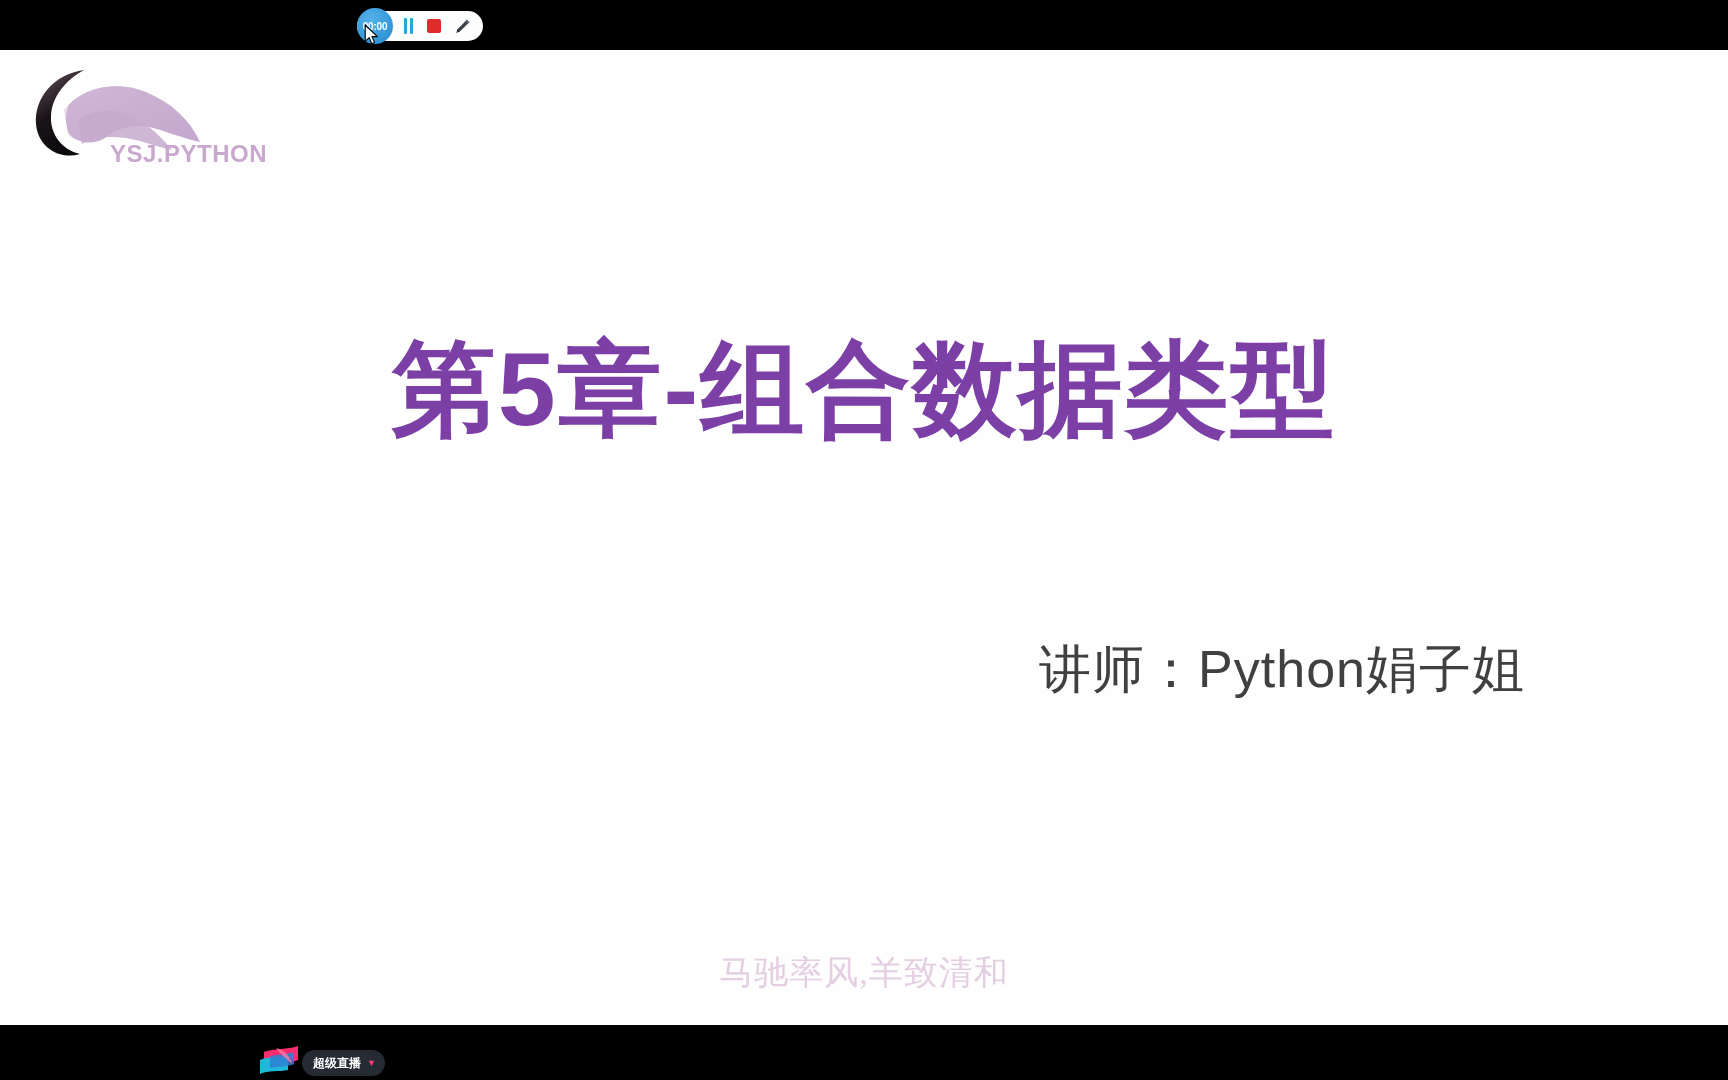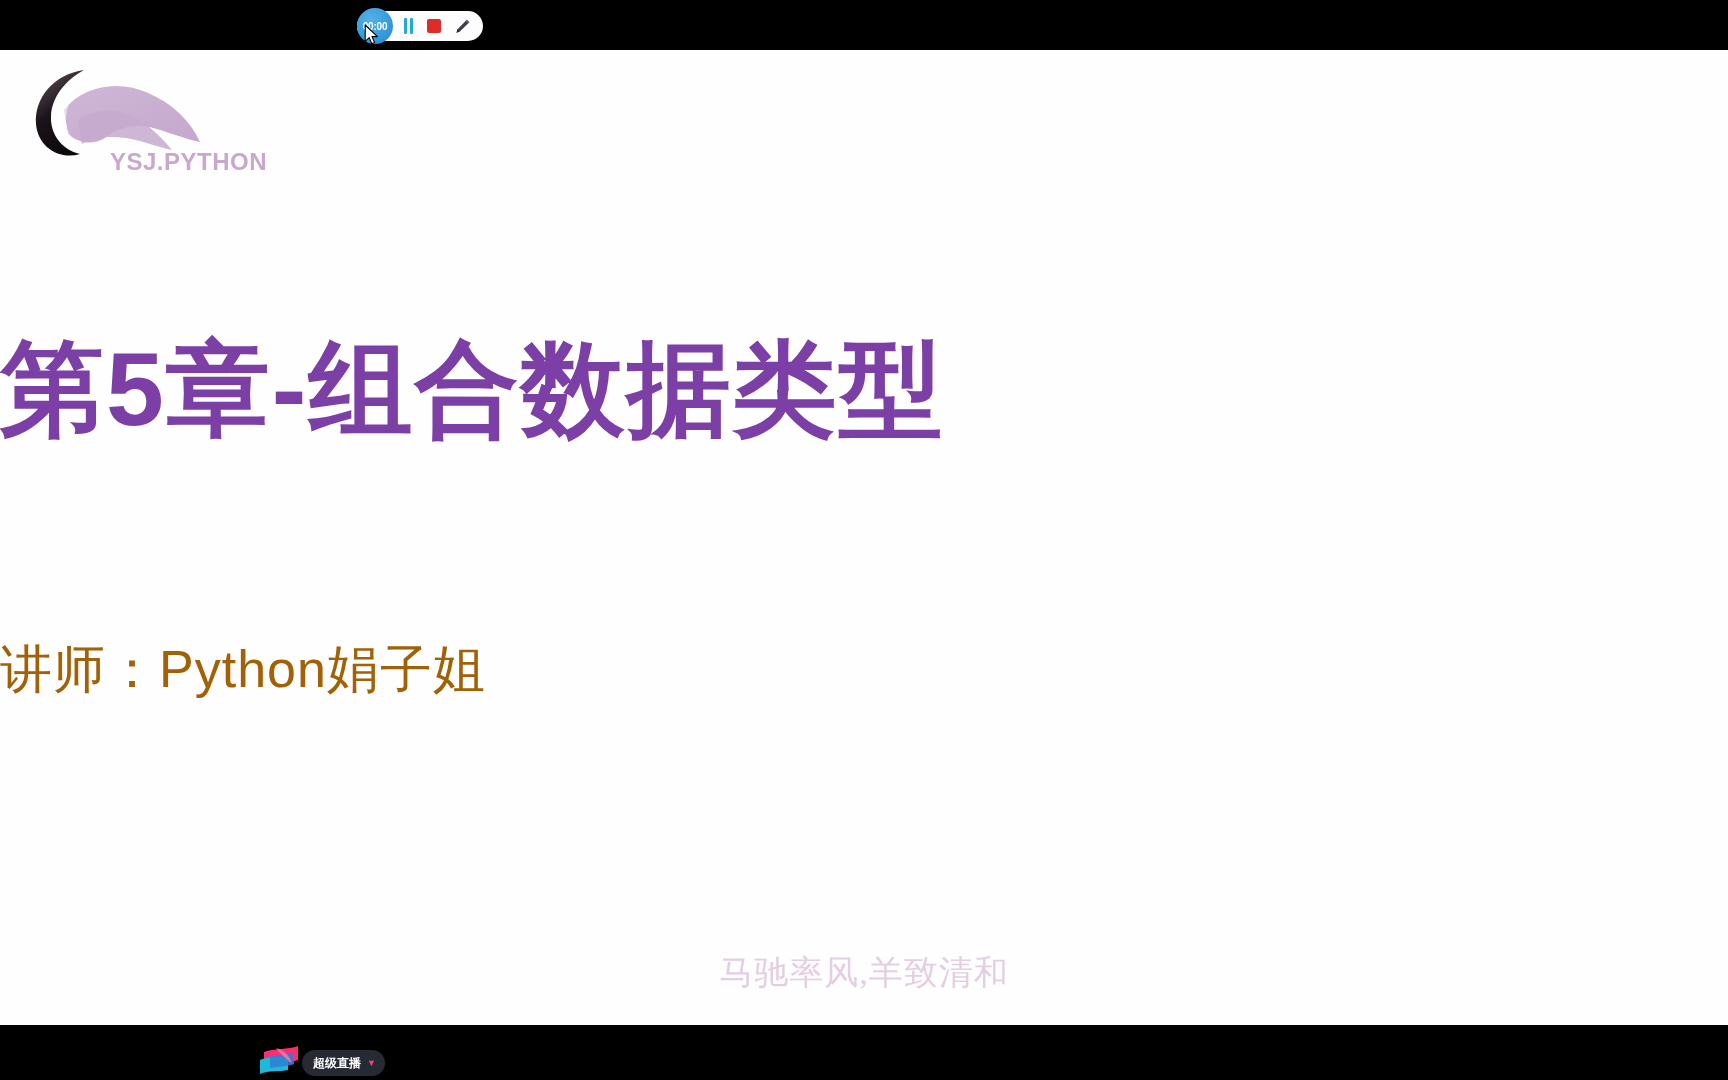--- a/index.html
+++ b/index.html
@@ -50,47 +50,46 @@
   #logo-wordmark {
     position: absolute;
     left: 88px;
     top: 82px;
     font-family: "Liberation Sans", sans-serif;
     font-weight: bold;
     font-size: 24px;
     letter-spacing: 0.5px;
     color: #c9a8cd;
     white-space: nowrap;
-    margin-top: 8px;
   }
 
   
   #slide-title {
     position: absolute;
     left: 0;
     top: 280px;
     width: 1728px;
-    text-align: left;
+    text-align: center;
     font-family: "Liberation Sans", sans-serif;
     font-weight: bold;
     font-size: 104px;
     line-height: 1.15;
     color: #7b3fa6;
     letter-spacing: 2px;
     white-space: nowrap;
   }
   #slide-subtitle {
     position: absolute;
     left: 0;
     top: 585px;
     width: 1525px;
-    text-align: left;
+    text-align: right;
     font-family: "Liberation Sans", sans-serif;
     font-size: 52px;
-    color: #a16207;
+    color: #404040;
     letter-spacing: 1px;
     white-space: nowrap;
   }
 
   
   #slide-watermark {
     position: absolute;
     left: 0;
     top: 900px;
     width: 1728px;

